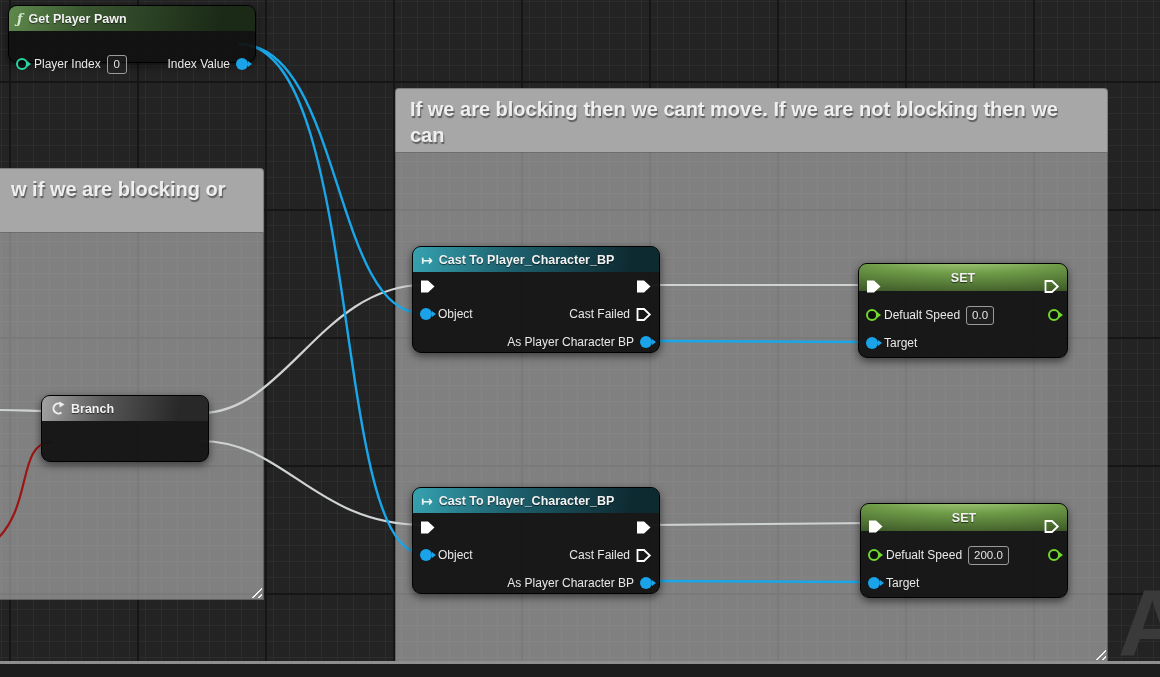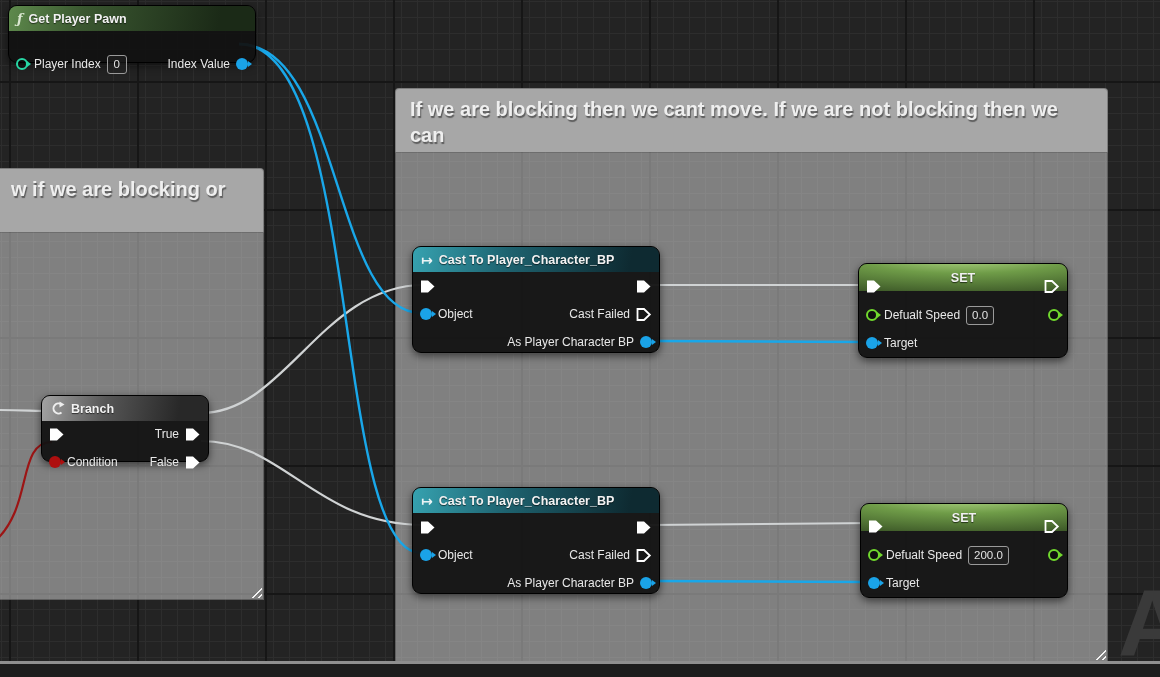--- a/index.html
+++ b/index.html
@@ -146,45 +146,20 @@
   </div>
 
   <div class="node" style="left:41px; top:375px; width:168px; height:67px;margin-top:20px;">
     <div class="hdr hdr-branch">
       <svg width="15" height="15" viewBox="0 0 15 15">
         <path d="M11.5 3.5 A5 5 0 1 0 11.5 11.5" fill="none" stroke="#eeeeee" stroke-width="2"></path>
         <path d="M9.5 0.5 L14.5 3.5 L9.5 6.5 Z" fill="#eeeeee"></path>
       </svg>
       <span class="htitle">Branch</span>
     </div>
-    <div class="row" style="top:24px;">
-      <div class="side l">
-        <svg class="exec" width="16" height="15" viewBox="0 0 16 15">
-          <path d="M1 1.5 L8 1.5 L14.5 7.5 L8 13.5 L1 13.5 Z" fill="#ffffff"></path>
-          </svg>
-      </div>
-      <div class="side r">
-        <span class="plabel">True</span>
-        <svg class="exec" width="16" height="15" viewBox="0 0 16 15">
-          <path d="M1 1.5 L8 1.5 L14.5 7.5 L8 13.5 L1 13.5 Z" fill="#ffffff"></path>
-          </svg>
-      </div>
-    </div>
-    <div class="row" style="top:52px;">
-      <div class="side l">
-        <span class="dot filled" style="--c: #ae0f0f;"></span>
-        <span class="plabel">Condition</span>
-      </div>
-      <div class="side r">
-        <span class="plabel">False</span>
-        <svg class="exec" width="16" height="15" viewBox="0 0 16 15">
-          <path d="M1 1.5 L8 1.5 L14.5 7.5 L8 13.5 L1 13.5 Z" fill="#ffffff"></path>
-          </svg>
-      </div>
-    </div>
   </div>
 
   <div class="node" style="left:412px; top:246px; width:248px; height:107px;">
     <div class="hdr hdr-cast">
       <span class="hicon cast">↦</span>
       <span class="htitle">Cast To Player_Character_BP</span>
     </div>
     <div class="row" style="top:25px;">
       <div class="side l">
         <svg class="exec" width="16" height="15" viewBox="0 0 16 15">

